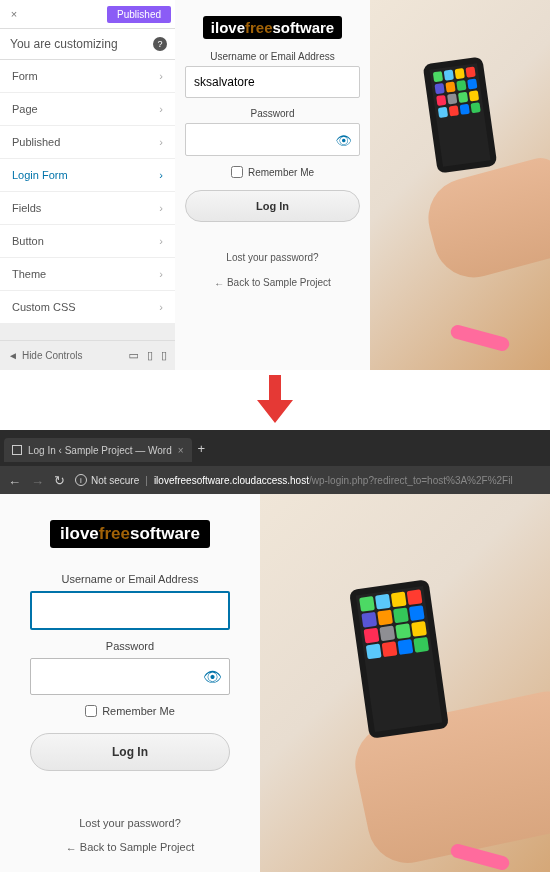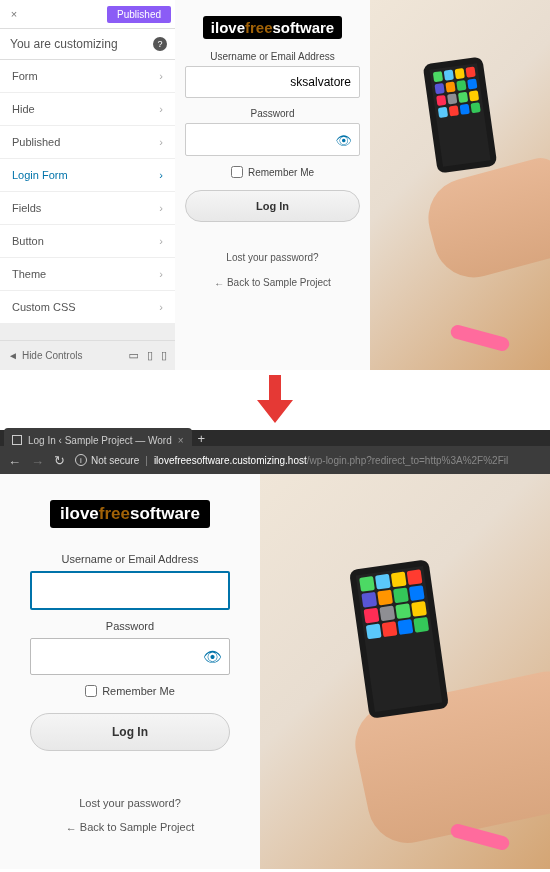--- a/index.html
+++ b/index.html
@@ -20,37 +20,37 @@
 .menu-item .chevron{color:#aaa;font-size:11px}
 .menu-item.active .chevron{color:#0073aa}
 .hide-controls{margin-top:auto;padding:8px;display:flex;align-items:center;justify-content:space-between;background:#eee;border-top:1px solid #ddd}
 .hide-controls-label{color:#666;font-size:10px;display:flex;align-items:center;gap:4px}
 .device-icons{display:flex;gap:8px;color:#666}
 .preview-area{flex:1;display:flex;background:#fafafa}
 .login-preview{width:195px;padding:10px;display:flex;flex-direction:column;align-items:center;background:#fafafa}
 .logo-badge{background:#000;color:#fff;padding:3px 8px;font-weight:bold;font-size:15px;border-radius:3px;margin:6px 0 12px}
 .logo-badge .red{color:#a16207}
 .form-label{font-size:10px;color:#444;margin-bottom:4px;text-align:center}
-.text-input{width:100%;padding:8px;border:1px solid #ccc;border-radius:2px;font-size:12px;text-align:right;margin-bottom:10px}
+.text-input{width:100%;padding:8px;border:1px solid #ccc;border-radius:2px;font-size:12px;text-align:left;margin-bottom:10px}
 .password-wrap{position:relative;width:100%;margin-bottom:10px}
 .password-wrap input{width:100%;padding:8px 30px 8px 8px;border:1px solid #ccc;border-radius:2px}
 .eye-icon{position:absolute;right:8px;top:50%;transform:translateY(-50%);color:#0073aa;font-size:13px}
 .remember{display:flex;align-items:center;gap:5px;font-size:10px;color:#444;margin-bottom:12px}
 .remember input{width:12px;height:12px}
 .login-btn{width:100%;padding:9px;background:linear-gradient(#f5f5f5,#e8e8e8);border:1px solid #ccc;border-radius:20px;font-size:11px;font-weight:bold;color:#333;margin-bottom:20px}
 .link-text{font-size:10px;color:#555;margin:10px 0 4px}
 .bg-image{flex:1;background:linear-gradient(135deg,#f0e6d8 0%,#e8ddd0 40%,#d4a574 100%);position:relative;overflow:hidden}
 .phone{position:absolute;width:60px;height:110px;background:#1a1a1a;border-radius:8px;top:60px;left:50%;transform:translateX(-50%) rotate(-8deg);padding:6px}
 .phone-screen{width:100%;height:100%;background:#222;display:grid;grid-template-columns:repeat(4,1fr);grid-auto-rows:10px;gap:2px;padding:3px}
 .app-icon{border-radius:2px}
 .arm{position:absolute;width:140px;height:100px;background:linear-gradient(180deg,#e8b896,#d9a67f);bottom:100px;right:-20px;border-radius:40px 20px 20px 40px;transform:rotate(-15deg)}
 .arrow-down{width:40px;height:50px;margin:5px auto;display:block}
 .arrow-down svg{width:100%;height:100%}
 .bottom-screenshot{position:relative}
-.browser-chrome{background:#2b2b2b;height:16px;display:flex;align-items:center;padding:0 4px}
+.browser-chrome{background:#2b2b2b;height:36px;display:flex;align-items:center;padding:0 4px}
 .tab{background:#3c3c3c;height:24px;display:flex;align-items:center;padding:0 8px;gap:6px;font-size:10px;color:#ccc;border-radius:4px 4px 0 0;margin-top:4px}
 .tab .doc-icon{width:10px;height:10px;border:1px solid #ccc}
 .tab-close{color:#999;font-size:10px}
 .new-tab{color:#ccc;margin-left:6px;font-size:13px}
 .address-bar{background:#3c3c3c;height:28px;display:flex;align-items:center;padding:0 8px;gap:10px}
 .nav-icon{color:#ccc;font-size:13px}
 .url-bar{flex:1;display:flex;align-items:center;gap:6px;font-size:10px}
 .not-secure{color:#ddd;display:flex;align-items:center;gap:4px}
 .info-icon{width:12px;height:12px;border:1px solid #ccc;border-radius:50%;display:flex;align-items:center;justify-content:center;font-size:8px}
 .url-text{color:#fff}
@@ -83,21 +83,21 @@
     <div class="customizer-title">
       <span class="help">?</span>
       <div class="small">You are customizing</div>
     </div>
     <div class="menu-list" id="menu-list">
         <div class="menu-item">
           <span>Form</span>
           <span class="chevron">›</span>
         </div>
         <div class="menu-item">
-          <span>Hide</span>
+          <span>Page</span>
           <span class="chevron">›</span>
         </div>
         <div class="menu-item">
           <span>Published</span>
           <span class="chevron">›</span>
         </div>
         <div class="menu-item active">
           <span>Login Form</span>
           <span class="chevron">›</span>
         </div>
@@ -193,21 +193,21 @@
   <div class="address-bar">
     <span class="nav-icon">←</span>
     <span class="nav-icon" style="opacity:.4">→</span>
     <span class="nav-icon">↻</span>
     <div class="url-bar">
       <span class="not-secure">
         <span class="info-icon">i</span>
         <span>Not secure</span>
       </span>
       <span style="color:#888">|</span>
-      <span class="url-text"><span>ilovefreesoftware.customizing.host</span><span class="faded">/wp-login.php?redirect_to=http%3A%2F%2Fil</span></span>
+      <span class="url-text"><span>ilovefreesoftware.cloudaccess.host</span><span class="faded">/wp-login.php?redirect_to=host%3A%2F%2Fil</span></span>
     </div>
   </div>
   <div class="bottom-content">
     <div class="bottom-login">
       <div class="logo-badge"><span>ilove</span><span class="red">free</span><span>software</span></div>
       <div class="form-label">Username or Email Address</div>
       <input class="text-input" value="" style="">
       <div class="form-label">Password</div>
       <div class="password-wrap">
         <input type="password" style="">

